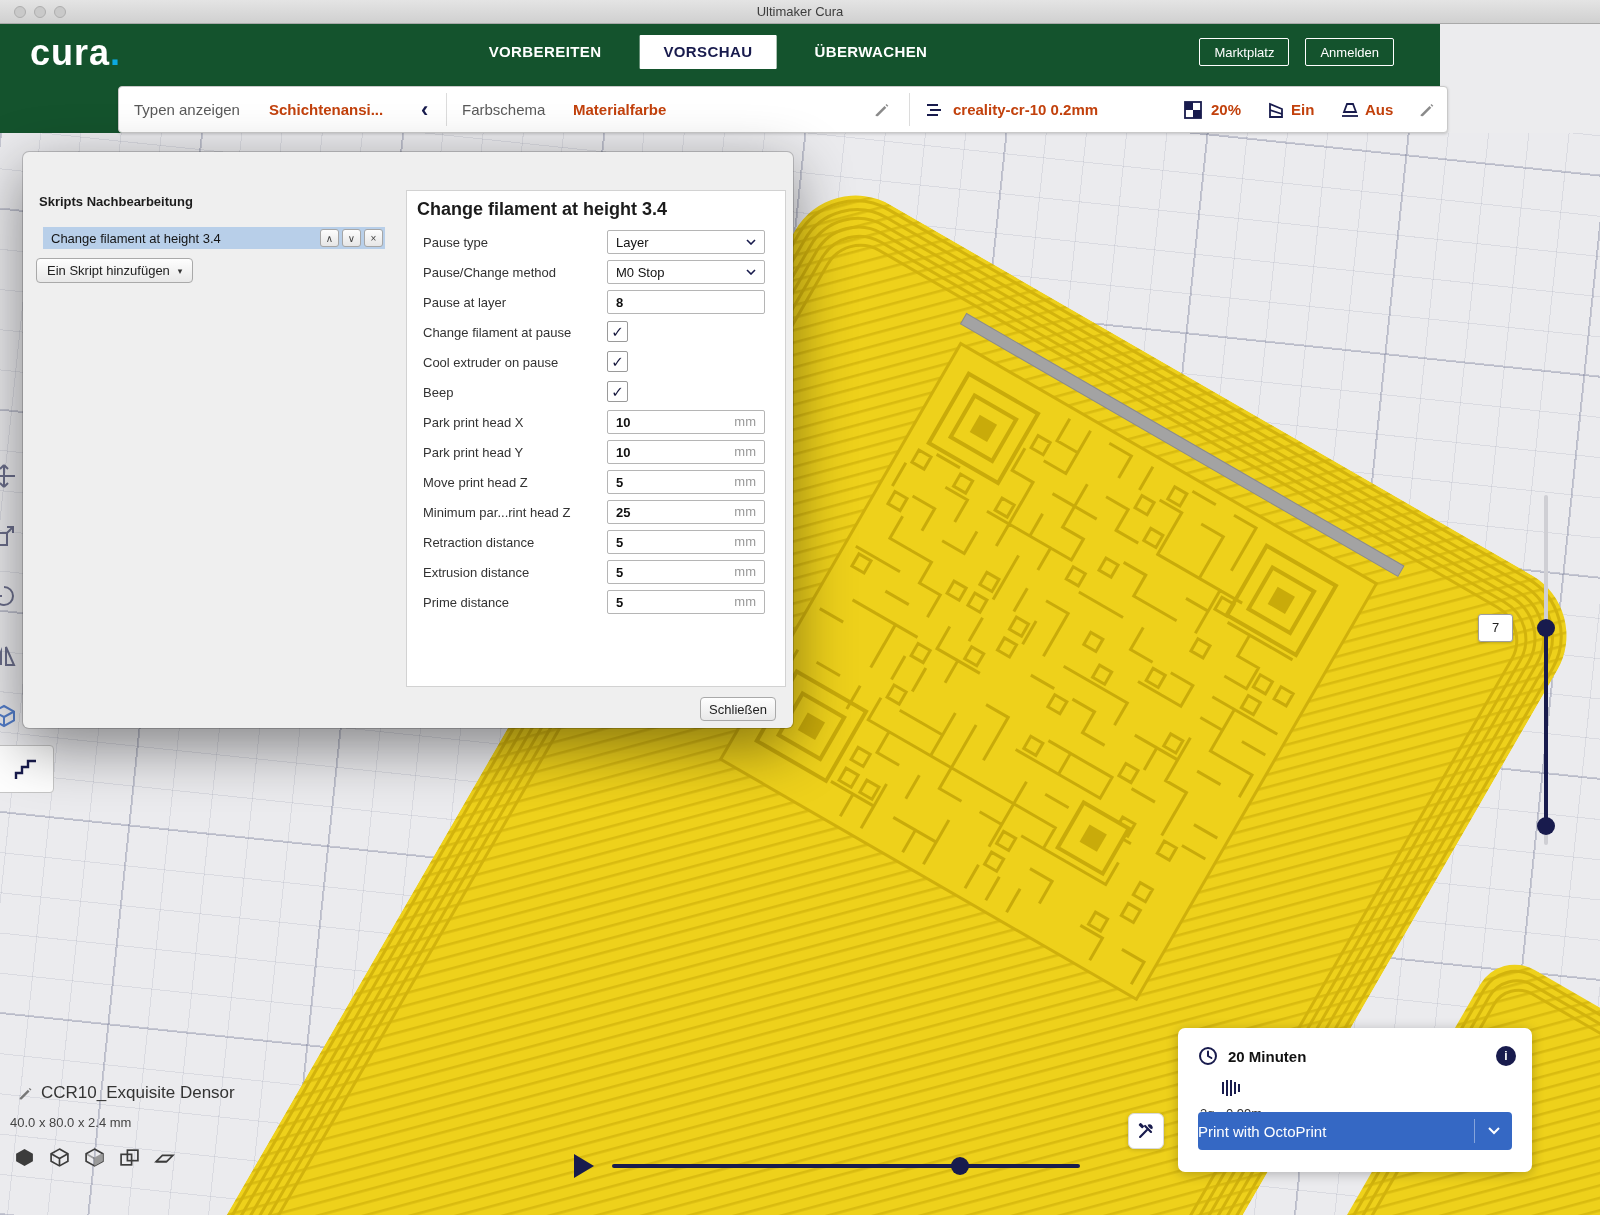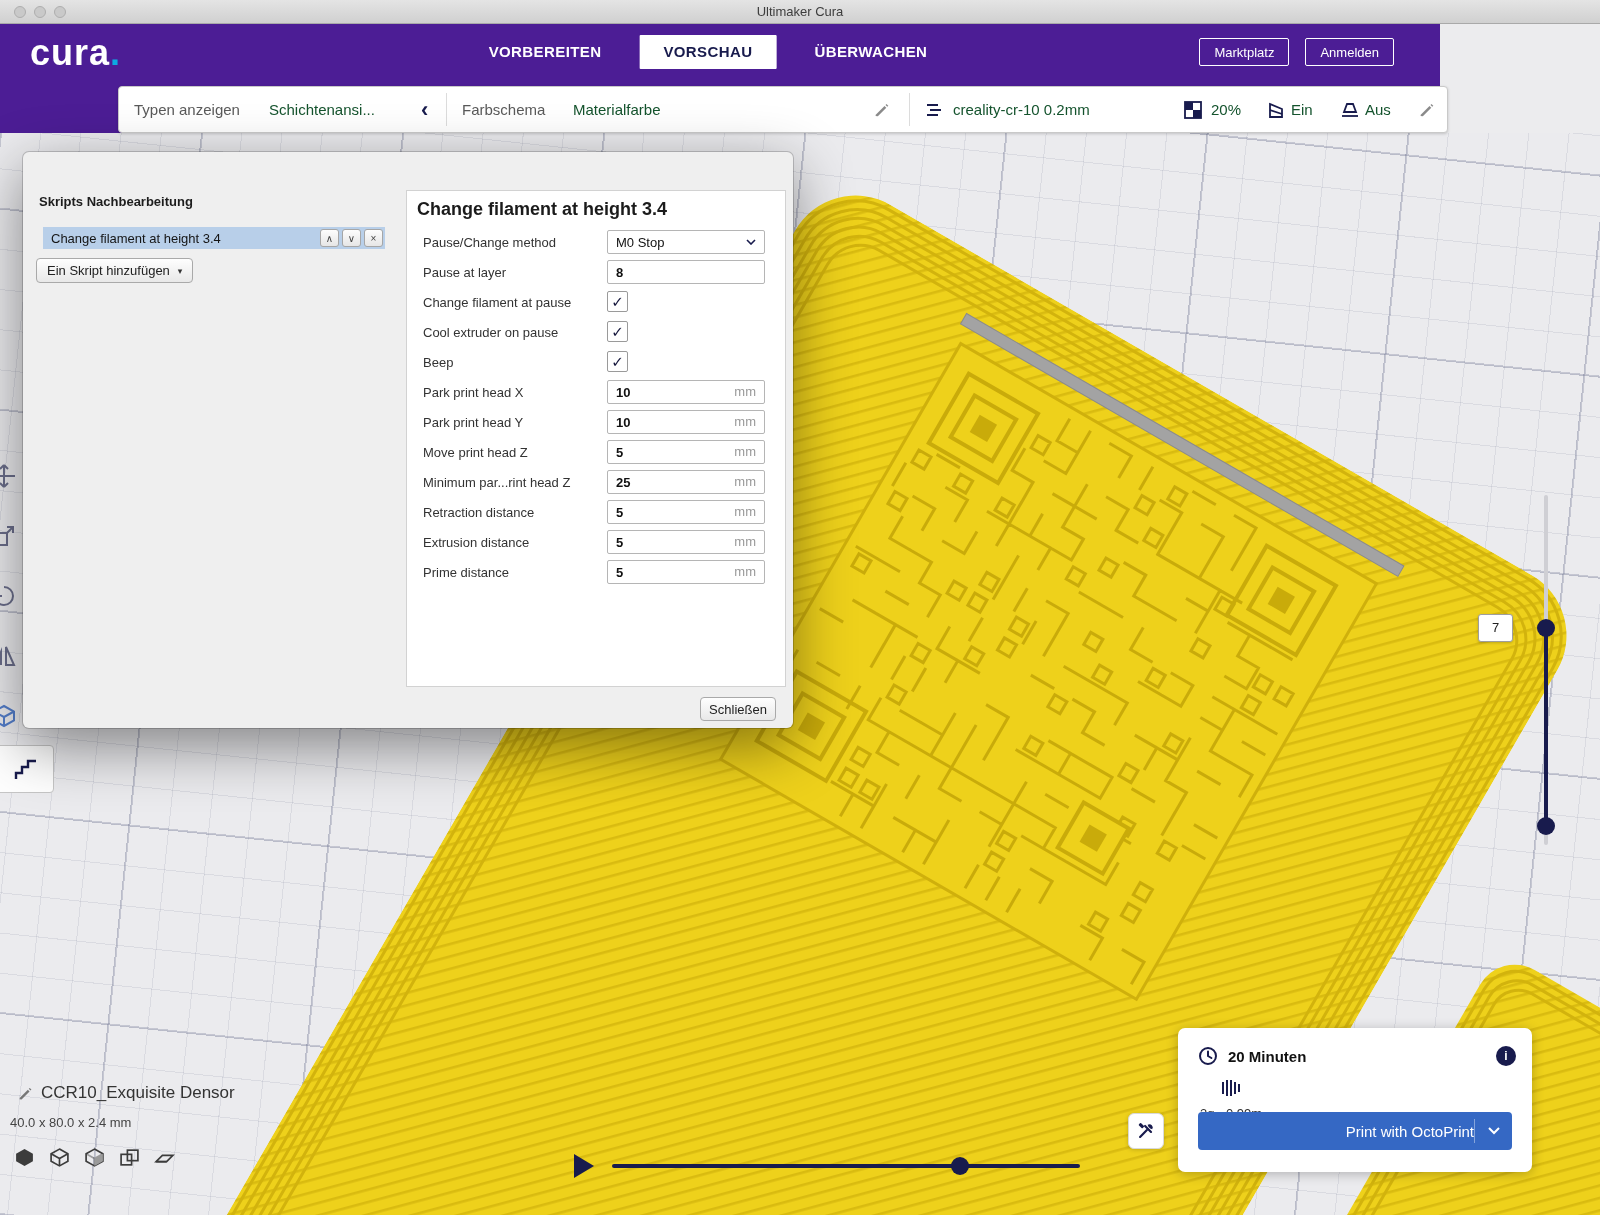--- a/index.html
+++ b/index.html
@@ -10,36 +10,36 @@
     background:#ececee;
   }
   
   .titlebar { position:absolute; top:0; left:0; width:1600px; height:24px;
     background:linear-gradient(#e4e4e4,#d0d0d0); border-bottom:1px solid #a9a9a9; z-index:40; }
   .tl-group { position:absolute; left:14px; top:6px; display:flex; gap:8px; }
   .tl { width:12px; height:12px; border-radius:50%; background:#c9c9c9; border:1px solid #aeaeae; }
   .tb-title { text-align:center; line-height:23px; font-size:13px; color:#3d3d3d; }
 
   
-  .header { position:absolute; top:24px; left:0; width:1440px; height:109px; background:#4c1d95; }
+  .header { position:absolute; top:24px; left:0; width:1440px; height:109px; background:#14532d; }
   .logo { position:absolute; left:30px; top:8px; font-size:36px; font-weight:bold; color:#fff; letter-spacing:1px; }
   .logo-dot { color:#0ca9e2; }
   .tabs { position:absolute; left:50%; transform:translateX(-50%); margin-left:-12px; top:11px; display:flex; gap:14px; }
   .tab { height:34px; line-height:34px; padding:0 24px; color:#fff; font-size:15px; font-weight:bold; letter-spacing:.4px; }
   .tab.active { background:#fff; color:#181b4d; border-radius:1px; }
   .header-actions { position:absolute; right:46px; top:14px; display:flex; gap:16px; }
   .hbtn { height:28px; padding:0 14px; background:transparent; border:1px solid #fff; border-radius:2px;
     color:#fff; font-size:13px; font-family:inherit; }
 
   
   .stage-toolbar { position:absolute; left:118px; top:86px; width:1330px; height:47px; background:#fff;
     border:1px solid #c9c9c9; border-radius:4px; z-index:30; box-shadow:0 1px 3px rgba(0,0,0,.18); }
   .st-item { position:absolute; top:0; height:45px; display:flex; align-items:center; font-size:15px; color:#111; white-space:nowrap; }
   .st-label { color:#5a5a5a; }
-  .st-value { font-weight:normal; color:#14532d; }
+  .st-value { font-weight:bold; color:#c2410c; }
   .st-chev { color:#181b4d; font-size:22px; font-weight:bold; line-height:45px; }
   .st-div { position:absolute; top:6px; bottom:6px; width:1px; background:#dcdcdc; }
   .icon-btn { background:none; border:none; padding:0; display:flex; align-items:center; }
 
   
   .viewport { position:absolute; top:133px; left:0; width:1600px; height:1082px; overflow:hidden;
     background-color:#ebebee;
     background-image:
       repeating-linear-gradient(96deg, rgba(110,115,145,.30) 0 2px, transparent 2px 200px),
       repeating-linear-gradient(6deg,  rgba(110,115,145,.30) 0 2px, transparent 2px 200px),
@@ -78,21 +78,21 @@
   .print-card { position:absolute; left:1178px; top:895px; width:354px; height:144px; background:#fff;
     border-radius:7px; box-shadow:0 2px 12px rgba(0,0,0,.25); }
   .pc-row1 { position:absolute; left:20px; top:18px; display:flex; align-items:center; gap:10px; }
   .pc-time { font-size:15px; font-weight:bold; color:#111; }
   .pc-info { position:absolute; right:16px; top:18px; width:20px; height:20px; border-radius:50%;
     background:#181b4d; color:#fff; font-size:12px; font-weight:bold; text-align:center; line-height:20px; }
   .pc-row2 { position:absolute; left:22px; top:52px; display:flex; align-items:center; gap:10px;flex-direction:column; }
   .pc-material { font-size:13px; color:#333; }
   .print-btn { position:absolute; left:20px; top:84px; width:314px; height:38px; background:#3568c4;
     border:none; border-radius:4px; color:#fff; font-size:15px; font-family:inherit; padding:0; display:flex; align-items:center; }
-  .print-btn-label { flex:1; text-align:right; }
+  .print-btn-label { flex:1; text-align:left; }
   .print-btn-caret { width:38px; height:24px; border-left:1px solid rgba(255,255,255,.4);
     display:flex; align-items:center; justify-content:center; }
   .tools-btn { position:absolute; left:1128px; top:980px; width:36px; height:36px; background:#fff;
     border:1px solid #d9d9d9; border-radius:6px; box-shadow:0 1px 4px rgba(0,0,0,.18);
     display:flex; align-items:center; justify-content:center; padding:0; }
 
   
   .dialog { position:absolute; left:23px; top:152px; width:770px; height:576px; background:#efefef;
     border-radius:6px; box-shadow:0 18px 60px rgba(0,0,0,.45), 0 0 0 1px rgba(0,0,0,.18); z-index:60; }
   .dlg-titlebar { height:28px; background:linear-gradient(#eaeaea,#d8d8d8); border-bottom:1px solid #bfbfbf;
@@ -395,20 +395,29 @@
 
   <button class="add-script-btn">
     <span>Ein Skript hinzufügen</span>
     <span class="add-script-caret">▾</span>
   </button>
 
   <div class="settings-panel">
     <div class="settings-heading">Change filament at height 3.4</div>
     <div class="frows">
 
+      <div class="frow">
+        <span class="flabel">Pause type</span>
+        <div class="fctrl fselect">
+          <span>Layer</span>
+          <svg width="10" height="6" viewBox="0 0 10 6">
+              <path d="M1 1l4 4 4-4" fill="none" stroke="#181b4d" stroke-width="1.6"></path>
+            </svg>
+        </div>
+      </div>
 
       <div class="frow">
         <span class="flabel">Pause/Change method</span>
         <div class="fctrl fselect">
           <span>M0 Stop</span>
           <svg width="10" height="6" viewBox="0 0 10 6">
               <path d="M1 1l4 4 4-4" fill="none" stroke="#181b4d" stroke-width="1.6"></path>
             </svg>
         </div>
       </div>

